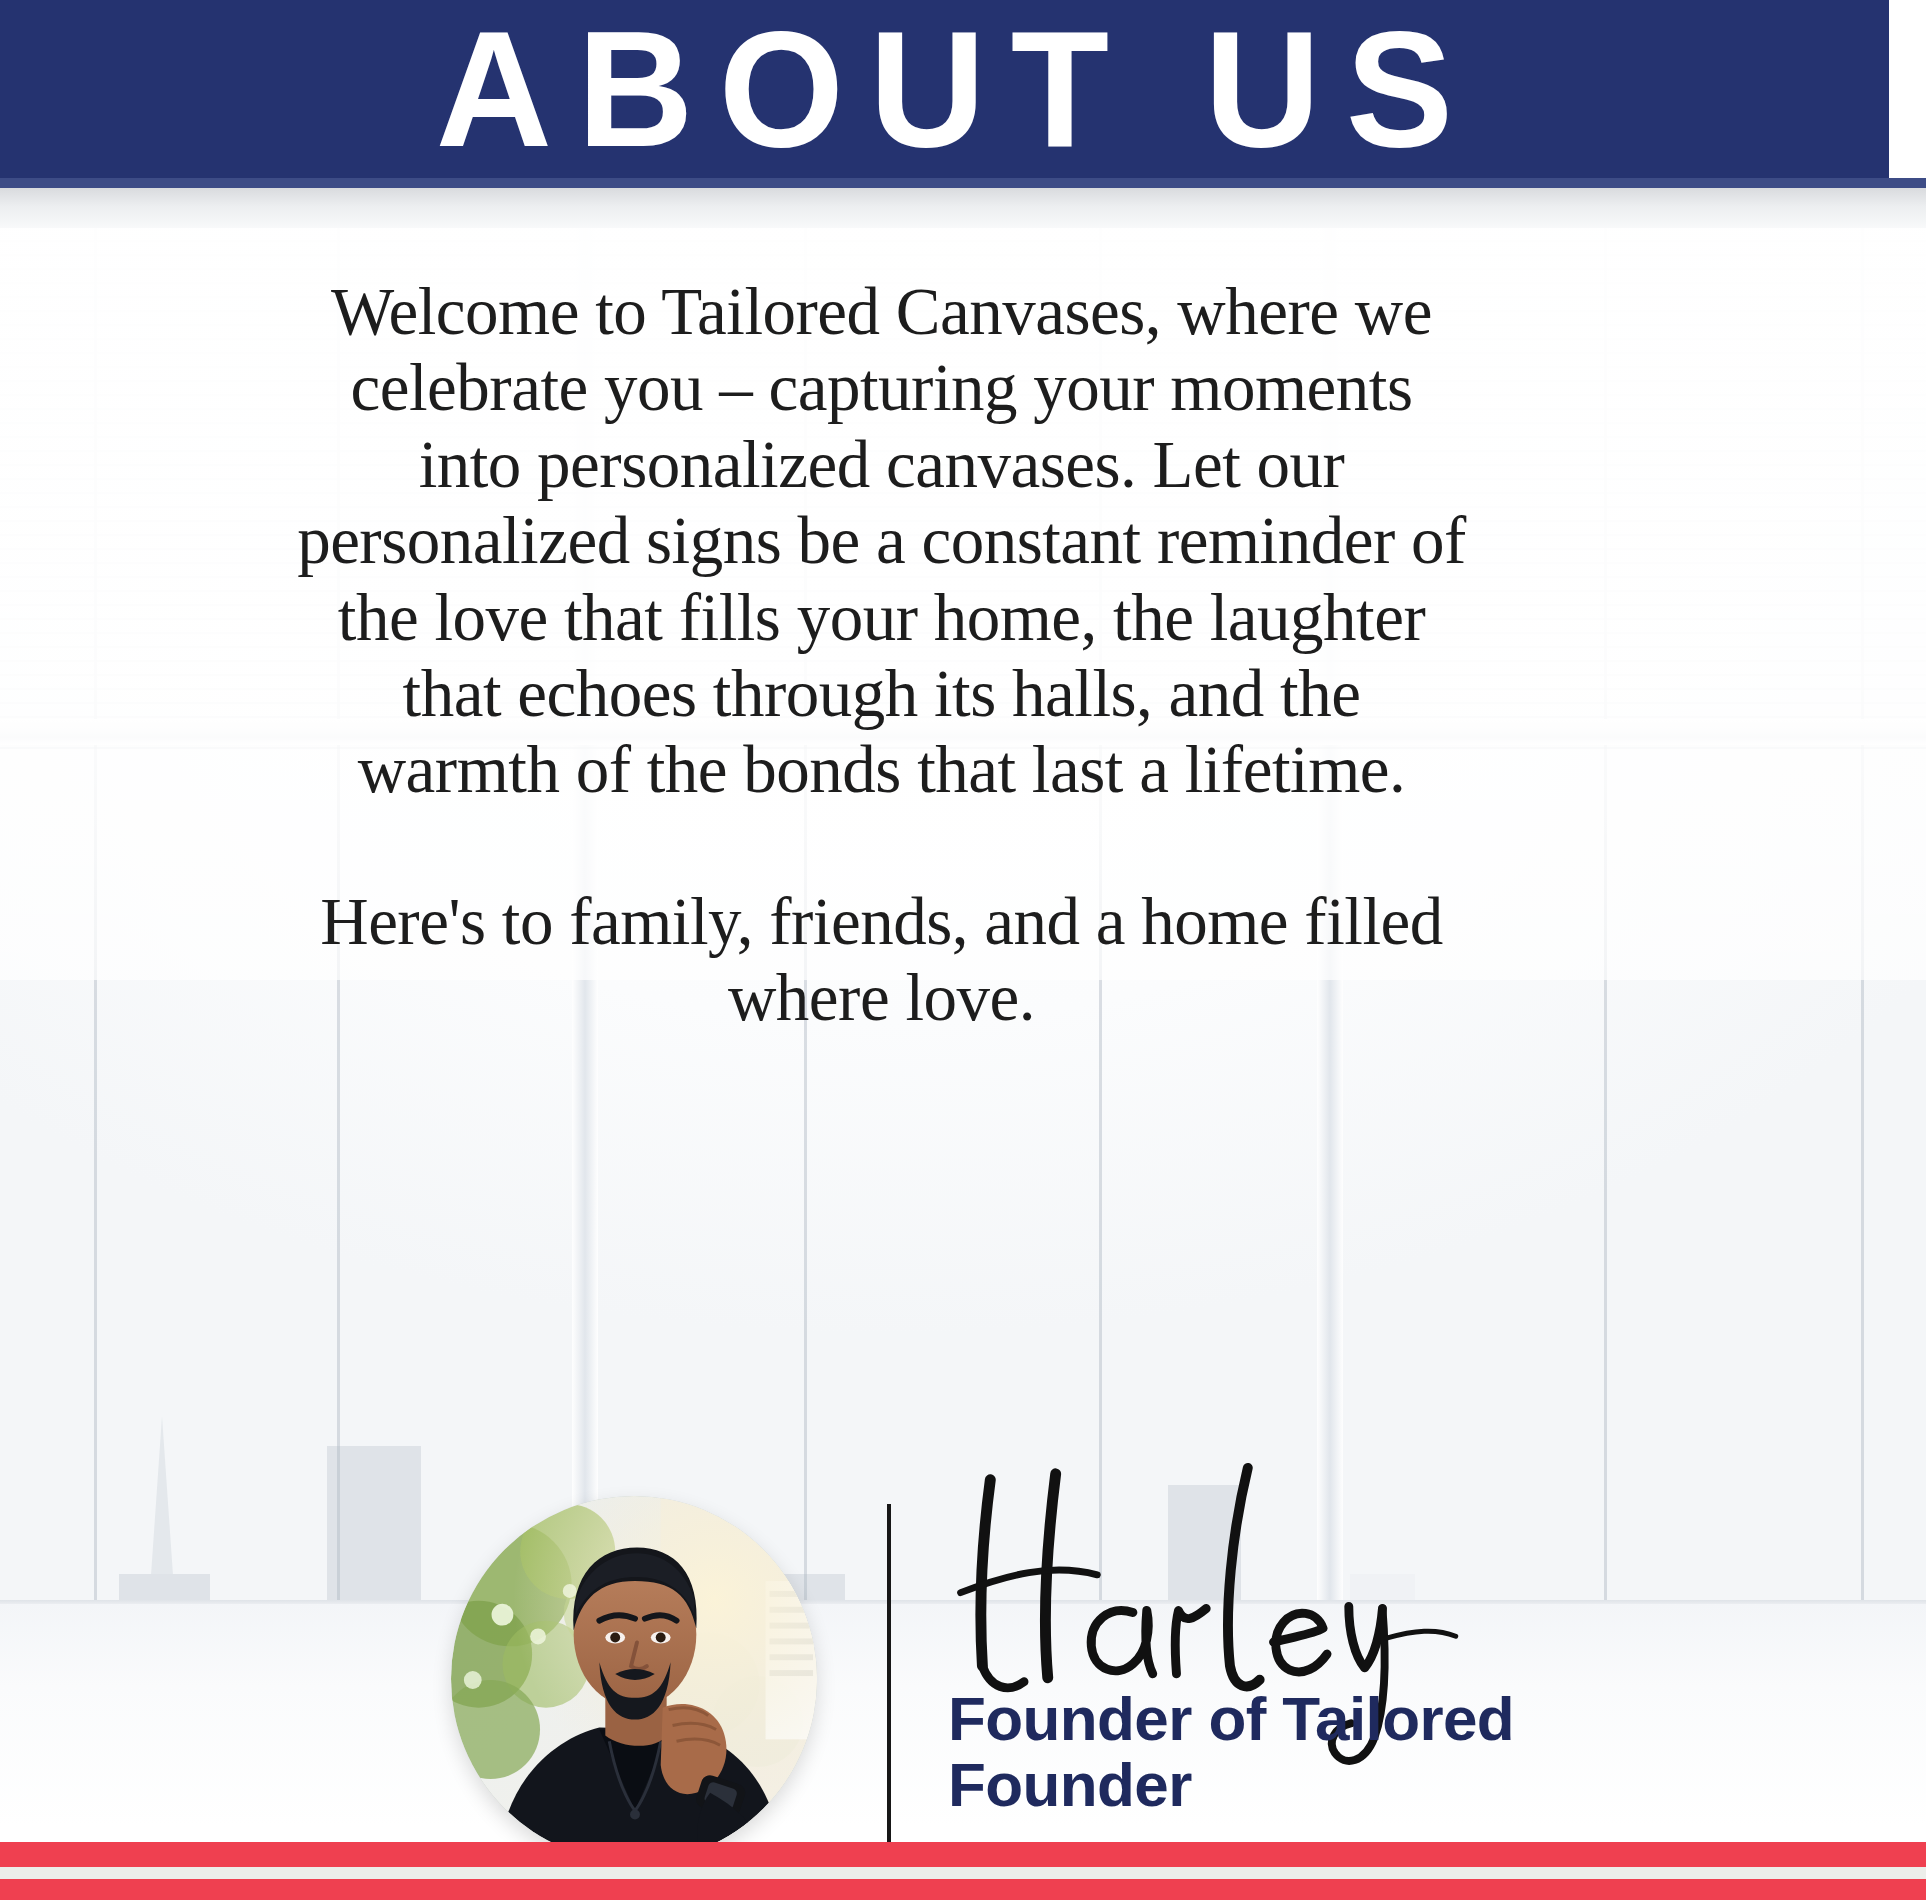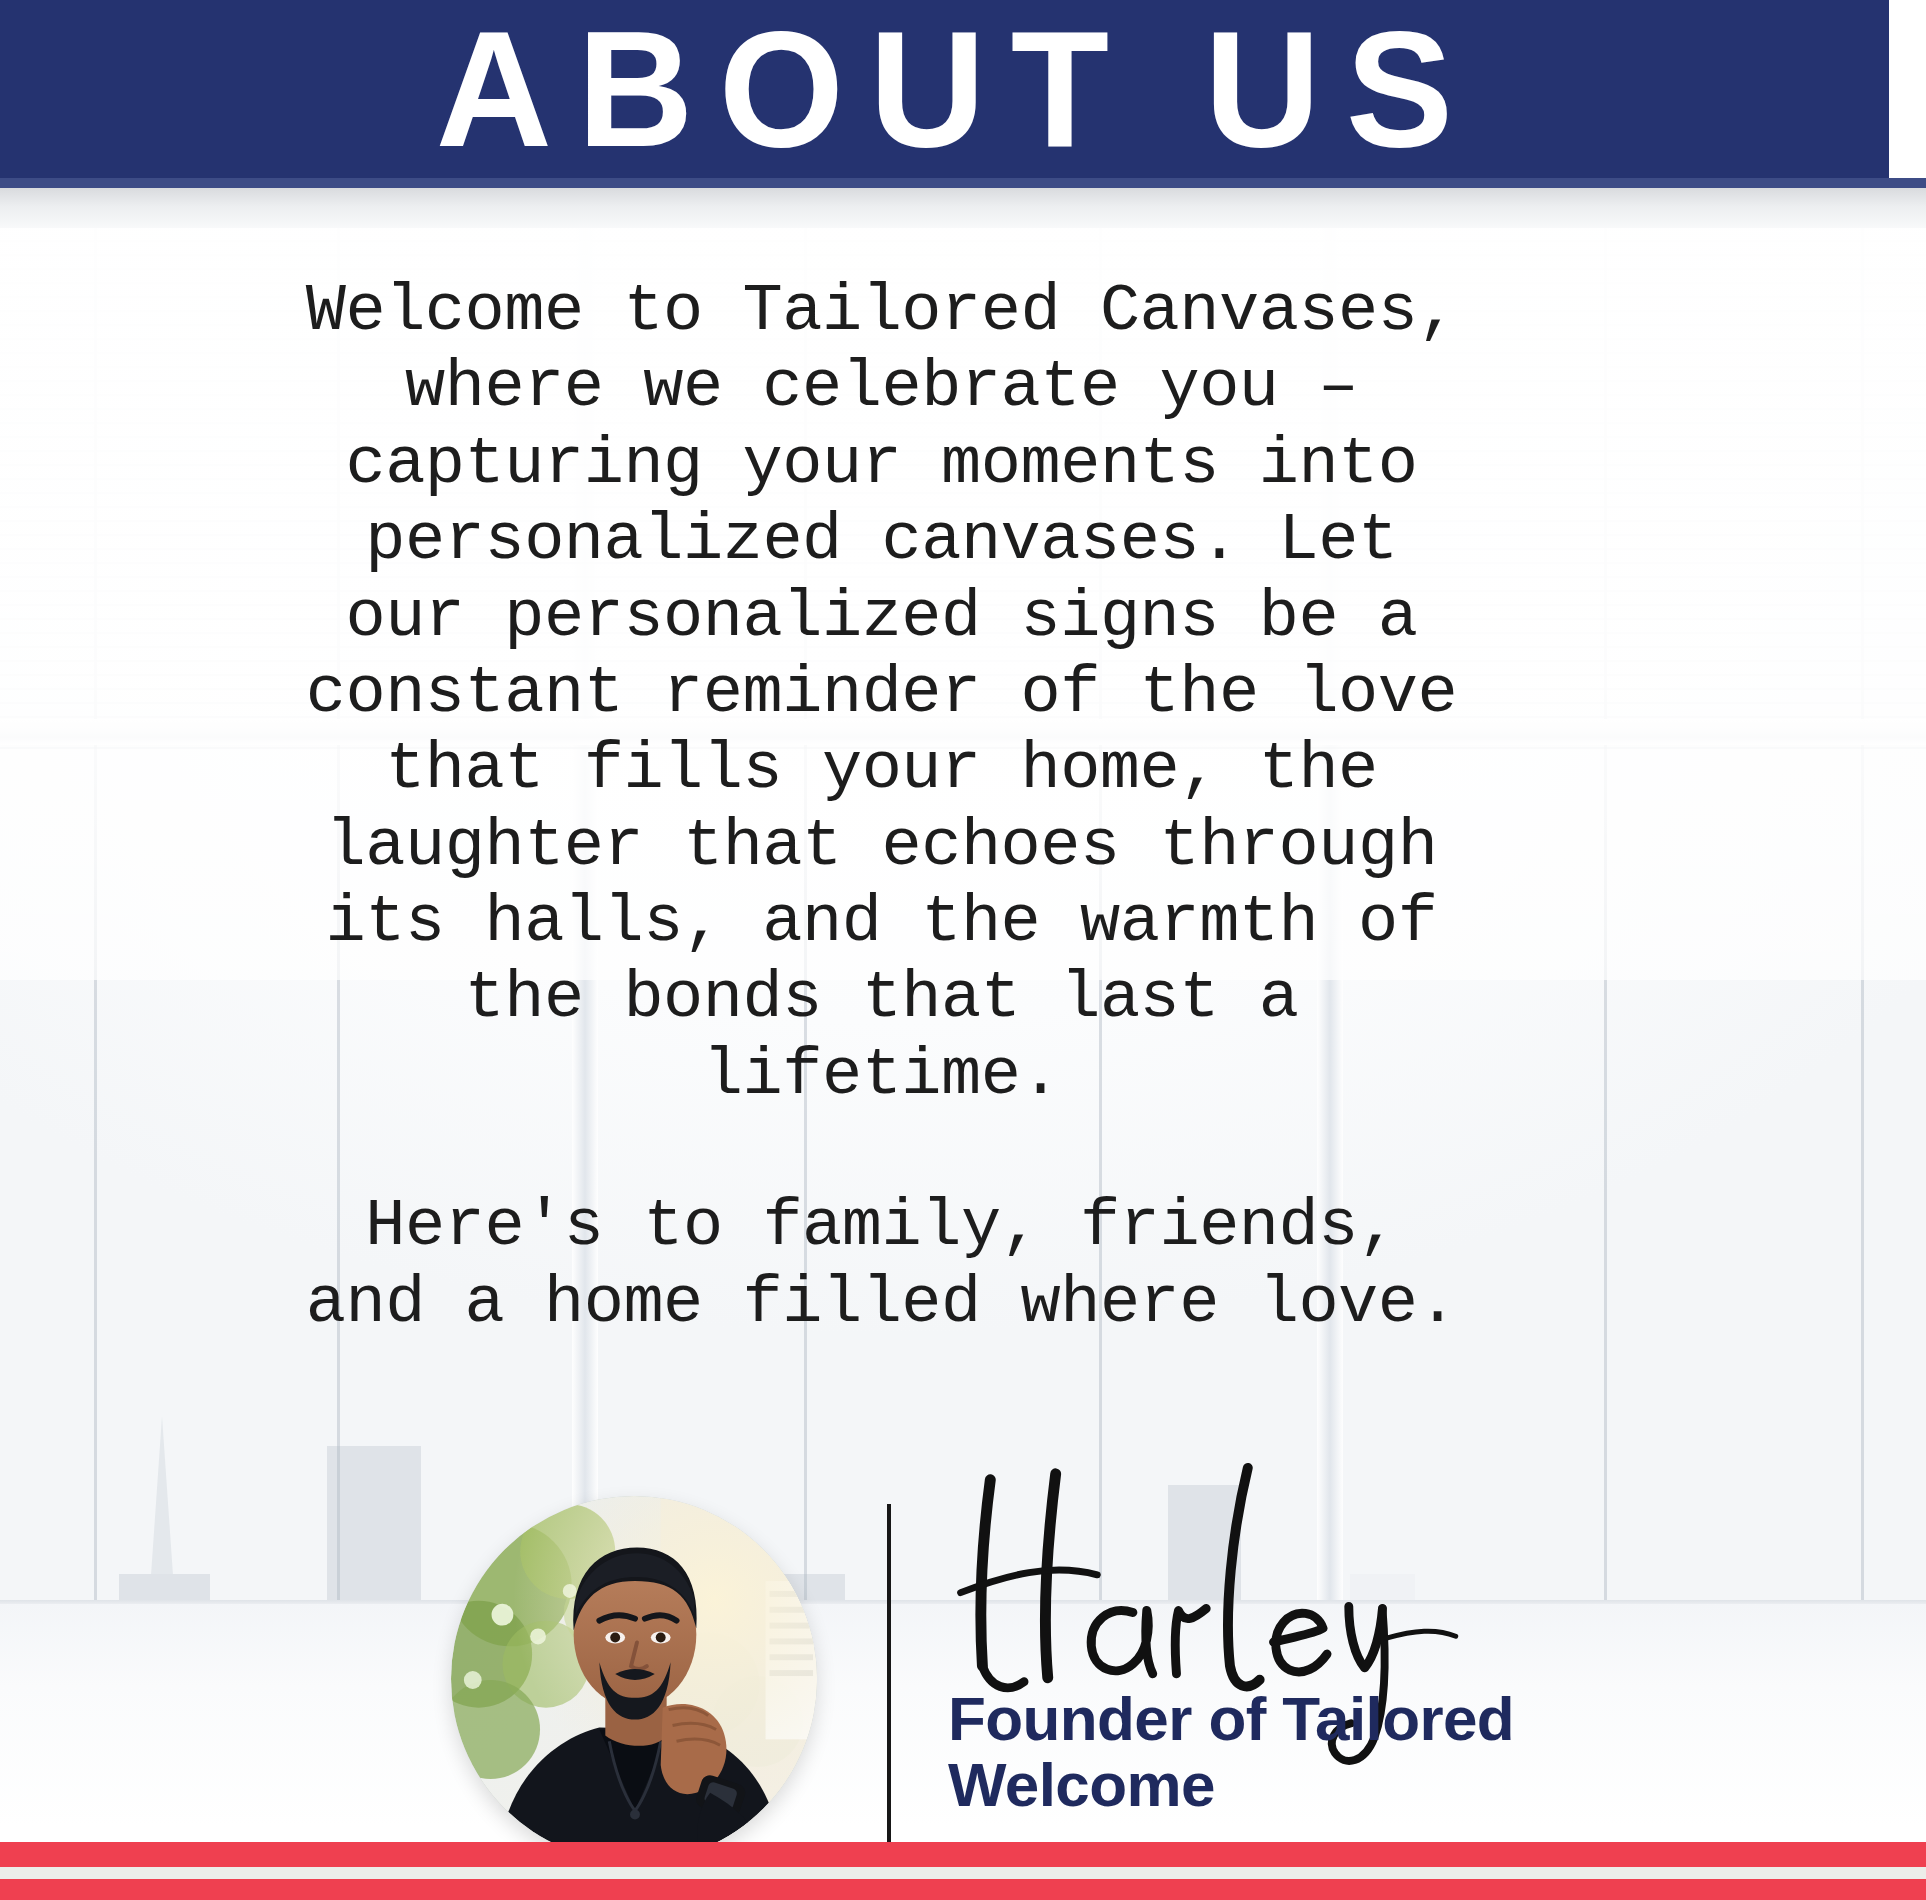--- a/index.html
+++ b/index.html
@@ -86,21 +86,21 @@
   }
   .hdr-rule{position:absolute;left:0;top:178px;width:100%;height:10px;background:#3d4c86;}
   .hdr-shadow{position:absolute;left:0;top:188px;width:100%;height:40px;
     background:linear-gradient(to bottom,#d9dbde 0%,#eceef0 45%,#f8f9fa 100%);}
 
   
   #copy{
     position:absolute;left:0;top:273px;width:1763px;
     text-align:center;
     color:#1d1d1d;
-    font-family:Liberation Mono, monospace;
+    font-family:Liberation Serif, serif;
     font-size:67px;
     line-height:1.14;
     letter-spacing:-0.5px;
   }
   #copy p{margin:0;padding:0 297px;}
   #copy .gap{height:75px;}
 
   
   #sigblock{position:absolute;left:0;top:1488px;width:1680px;height:416px;}
 
@@ -318,21 +318,21 @@
           <path d="M432 164 C432 190 438 214 448 226 C458 214 464 190 466 166" stroke-width="9"></path>
           <path d="M466 166 C470 216 470 262 458 296 C448 322 428 326 418 312 C410 300 418 286 434 282" stroke-width="8"></path>
 
           <path d="M470 196 C498 188 520 186 540 194" stroke-width="5"></path>
         </g>
       </svg>
     </div>
 
     <div id="sig-role">
       <div>Founder of Tailored</div>
-      <div>Welcome</div>
+      <div>Founder</div>
     </div>
   </div>
 
   <div class="bar" id="bar1"></div>
   <div id="bargap"></div>
   <div class="bar" id="bar2"></div>
 
 </div>
 
 

